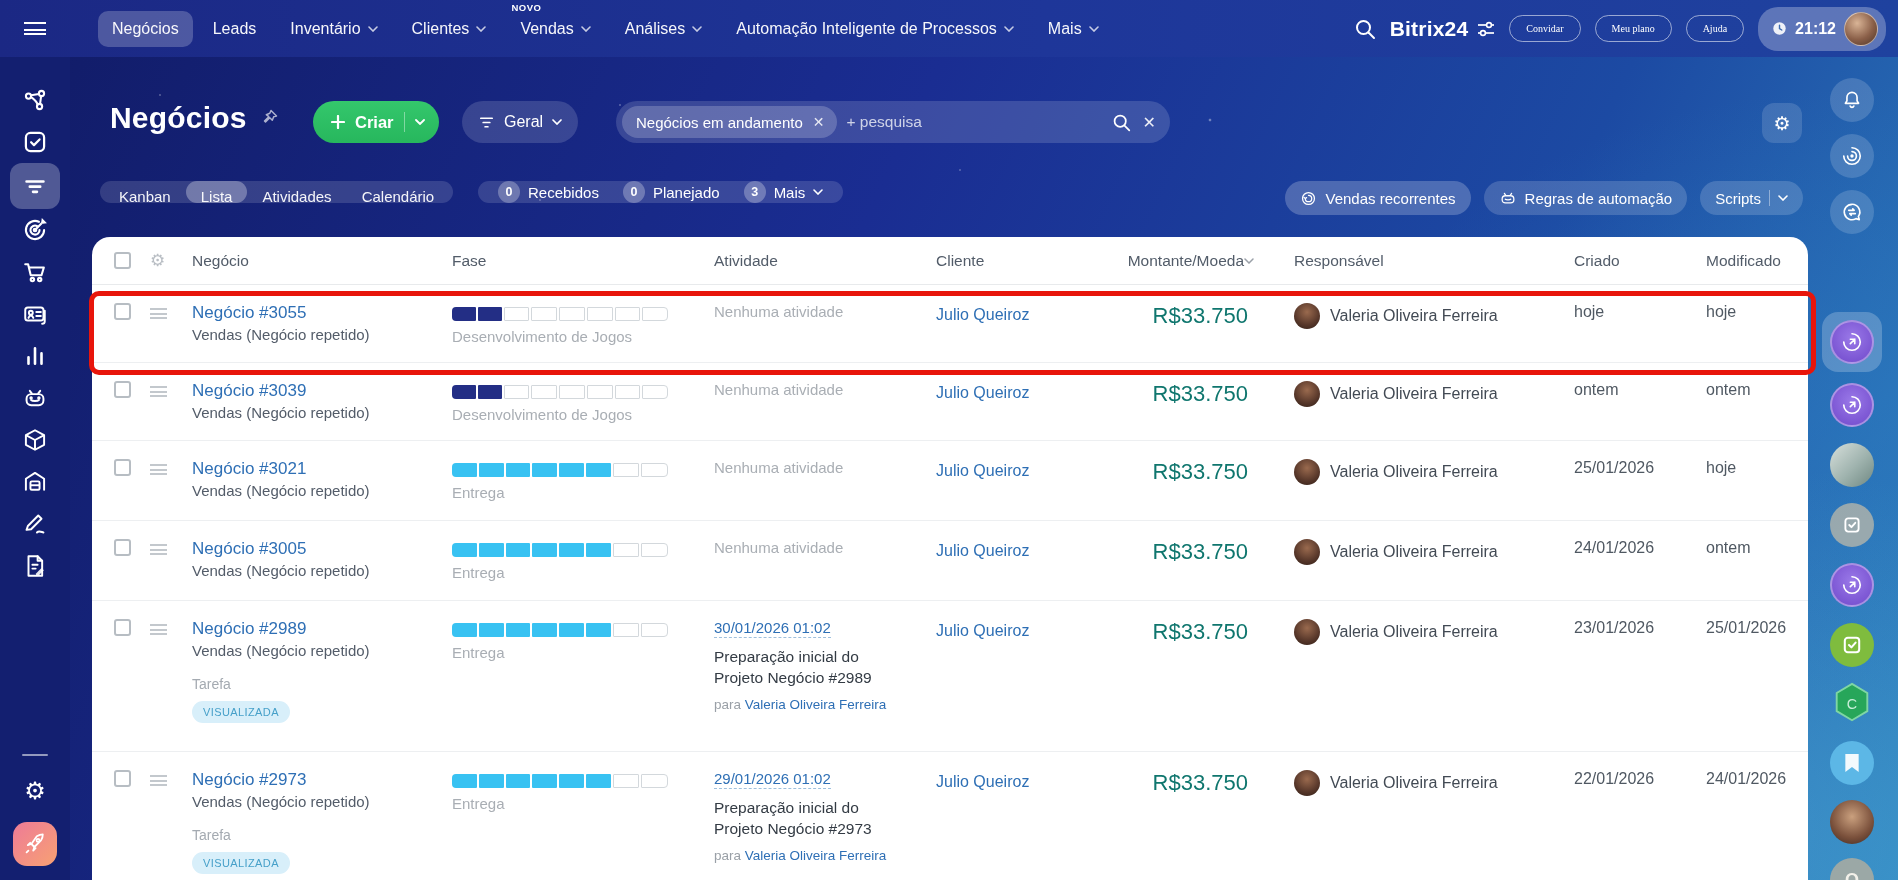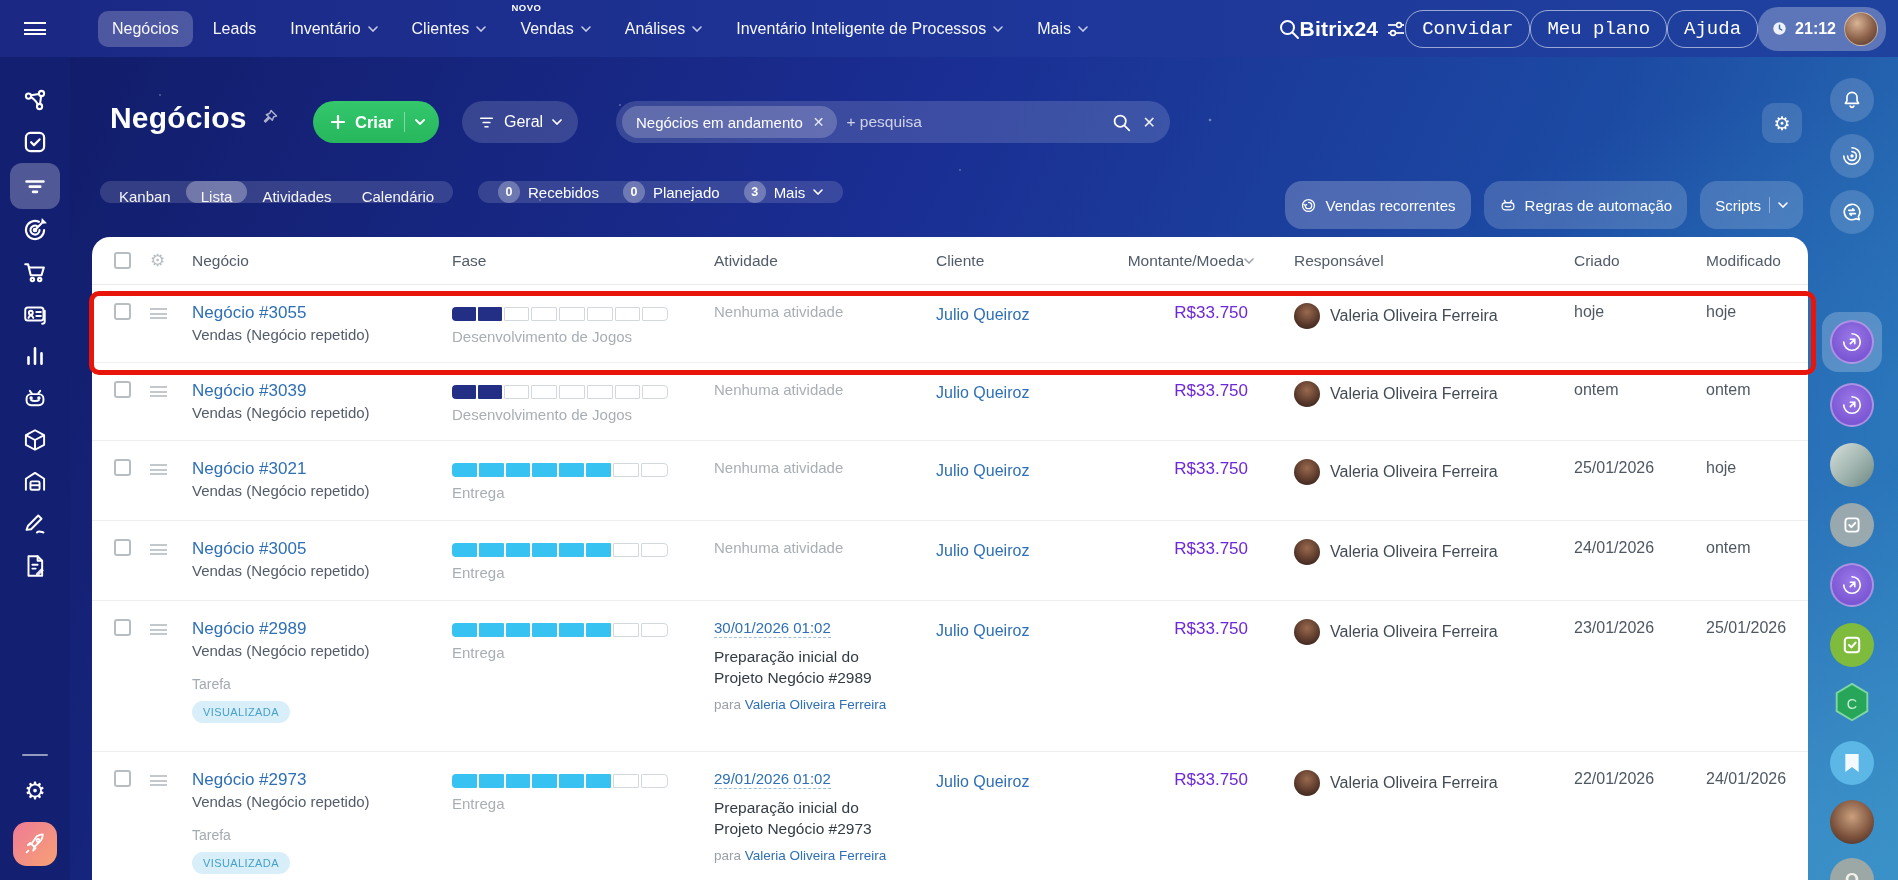--- a/index.html
+++ b/index.html
@@ -28,26 +28,26 @@
     background:linear-gradient(90deg,#1b2884 0%,#1e3699 55%,#1f429f 100%);z-index:10}
   .burger{width:70px;height:57px;display:flex;align-items:center;justify-content:center;cursor:pointer;background:none;border:none}
   .burger span{display:block;width:22px;height:13px;border-top:2px solid #fff;border-bottom:2px solid #fff;position:relative}
   .burger span::after{content:"";position:absolute;left:0;top:4.5px;width:100%;height:2px;background:#fff}
   .nav{display:flex;align-items:center;gap:6px;margin-left:28px}
   .nav-item{position:relative;display:flex;align-items:center;gap:7px;padding:9px 14px;border-radius:10px;
     font-size:16px;color:rgba(255,255,255,.96);cursor:pointer;white-space:nowrap}
   .nav-item.active{background:rgba(255,255,255,.22)}
   .nav-item .chev{color:rgba(255,255,255,.75)}
   .novo{position:absolute;top:-9px;left:5px;font-size:9.5px;font-weight:bold;letter-spacing:.5px;color:#fff}
-  .top-right{margin-left:auto;display:flex;align-items:center;padding-right:12px}
+  .top-right{margin-left:auto;display:flex;align-items:center;gap:14px;padding-right:12px}
   .icon-btn{background:none;border:none;color:#fff;cursor:pointer;display:flex;align-items:center}
   .brand{display:flex;align-items:center;gap:9px;cursor:pointer}
   .brand b{font-size:21px;letter-spacing:.2px}
   .pill{border:1px solid rgba(255,255,255,.55);border-radius:18px;background:transparent;color:#fff;
-    font-size:19px;padding:7px 16px;cursor:pointer;white-space:nowrap;font-family:Liberation Mono, monospace}
+    font-size:10px;padding:7px 16px;cursor:pointer;white-space:nowrap;font-family:Liberation Serif, serif}
   .time-pill{display:flex;align-items:center;gap:8px;background:rgba(255,255,255,.28);border-radius:20px;
     padding:5px 8px 5px 14px;cursor:pointer}
   .time-pill b{font-size:16px}
   .avatar{width:34px;height:34px;border-radius:50%;background:radial-gradient(circle at 38% 32%,#d9b496,#8a5f48 55%,#4c3327);border:1px solid rgba(255,255,255,.5)}
 
   
   .leftrail{position:absolute;left:0;top:57px;bottom:0;width:70px;background:#131f70;z-index:9;
     display:flex;flex-direction:column;align-items:center;padding-top:22px;gap:0}
   .lr-btn{width:46px;height:42px;display:flex;align-items:center;justify-content:center;border:none;background:none;
     color:#fff;cursor:pointer;border-radius:12px;flex:0 0 auto}
@@ -84,21 +84,21 @@
   .viewbar{position:absolute;left:0;top:124px;width:100%;height:34px}
   .seg-group{position:absolute;display:flex;background:rgba(255,255,255,.14);border-radius:17px;height:22px;padding:0 4px}
   .tabs{left:30px}
   .tab{padding:7px 15px;font-size:15px;color:rgba(255,255,255,.95);border-radius:12px;cursor:pointer;white-space:nowrap}
   .tab.active{background:rgba(255,255,255,.3)}
   .counters{left:408px;padding:0 8px}
   .counter{display:flex;align-items:center;gap:8px;padding:0 12px;cursor:pointer;font-size:15px;white-space:nowrap}
   .count-badge{min-width:22px;height:22px;border-radius:11px;background:rgba(255,255,255,.28);display:flex;
     align-items:center;justify-content:center;font-size:12.5px;font-weight:bold}
   .actions{position:absolute;right:95px;top:0;display:flex;gap:13px}
-  .action-btn{height:48px;border-radius:17px;border:none;background:rgba(255,255,255,.17);color:#fff;cursor:pointer;
+  .action-btn{height:34px;border-radius:17px;border:none;background:rgba(255,255,255,.17);color:#fff;cursor:pointer;
     display:flex;align-items:center;gap:8px;padding:0 15px;font-size:15px;white-space:nowrap}
   .action-btn .divider{width:1px;height:16px;background:rgba(255,255,255,.4)}
 
   
   .grid{position:absolute;left:22px;top:180px;width:1716px;bottom:0;background:#fff;border-radius:18px 18px 0 0;
     color:#525c69;overflow:hidden}
   .trow{display:flex;align-items:flex-start;padding-left:22px}
   .thead{height:48px;align-items:center;border-bottom:1px solid #e8eaec;font-size:15.5px;color:#525c69}
   .c-check{width:36px;padding-top:0}
   .checkbox{width:17px;height:17px;border:2px solid #b7bdc3;border-radius:3px;background:#fff;cursor:pointer}
@@ -130,21 +130,21 @@
   .bar .seg.fill{border:none}
   .bar .seg:first-child{border-radius:4px 1px 1px 4px}
   .bar .seg:last-child{border-radius:1px 4px 4px 1px}
   .stage-label{font-size:15px;color:#a9aeb4;margin-top:7px}
   .no-activity{font-size:15px;color:#a9aeb4;padding-top:2px}
   .act-date{font-size:15px;color:#2e6fb5;border-bottom:1px dashed #9fc0dd;display:inline-block;cursor:pointer;padding-bottom:1px}
   .act-text{font-size:15.5px;color:#333b44;margin-top:9px;width:165px;line-height:1.35}
   .act-for{font-size:13.5px;color:#9aa0a7;margin-top:8px;white-space:nowrap}
   .act-for a{color:#2e6fb5;text-decoration:none;cursor:pointer}
   .client-link{font-size:16px;color:#2e6fb5;width:100px;line-height:1.3;cursor:pointer;padding-top:2px}
-  .amount{font-size:17px;color:#6d28d9;padding-top:2px;padding-right:6px}
+  .amount{font-size:22px;color:#0f766e;padding-top:2px;padding-right:6px}
   .owner{display:flex;align-items:center;gap:10px;padding-top:0}
   .owner .ava{width:26px;height:26px;border-radius:50%;flex:0 0 auto;
     background:radial-gradient(circle at 50% 35%,#9a6a4e,#57372a 60%,#2e1d16)}
   .owner span{font-size:16px;color:#424a54}
   .datecell{font-size:16px;color:#4f5862;padding-top:2px}
 
   
   .rightrail{position:absolute;right:0;top:57px;bottom:0;width:92px;z-index:8}
   .rr-item{position:absolute;left:24px;width:44px;height:44px;border-radius:50%;border:none;cursor:pointer;
     display:flex;align-items:center;justify-content:center;color:#fff}
@@ -196,21 +196,21 @@
           <path d="M1 1l4 4 4-4" fill="none" stroke="currentColor" stroke-width="1.6" stroke-linecap="round"></path>
         </svg>
       </div>
     <div class="nav-item">
         <span>Análises</span>
       <svg class="chev" viewBox="0 0 10 6">
           <path d="M1 1l4 4 4-4" fill="none" stroke="currentColor" stroke-width="1.6" stroke-linecap="round"></path>
         </svg>
       </div>
     <div class="nav-item">
-        <span>Inventário Inteligente de Processos</span>
+        <span>Automação Inteligente de Processos</span>
       <svg class="chev" viewBox="0 0 10 6">
           <path d="M1 1l4 4 4-4" fill="none" stroke="currentColor" stroke-width="1.6" stroke-linecap="round"></path>
         </svg>
       </div>
     <div class="nav-item">
         <span>Mais</span>
       <svg class="chev" viewBox="0 0 10 6">
           <path d="M1 1l4 4 4-4" fill="none" stroke="currentColor" stroke-width="1.6" stroke-linecap="round"></path>
         </svg>
       </div>

